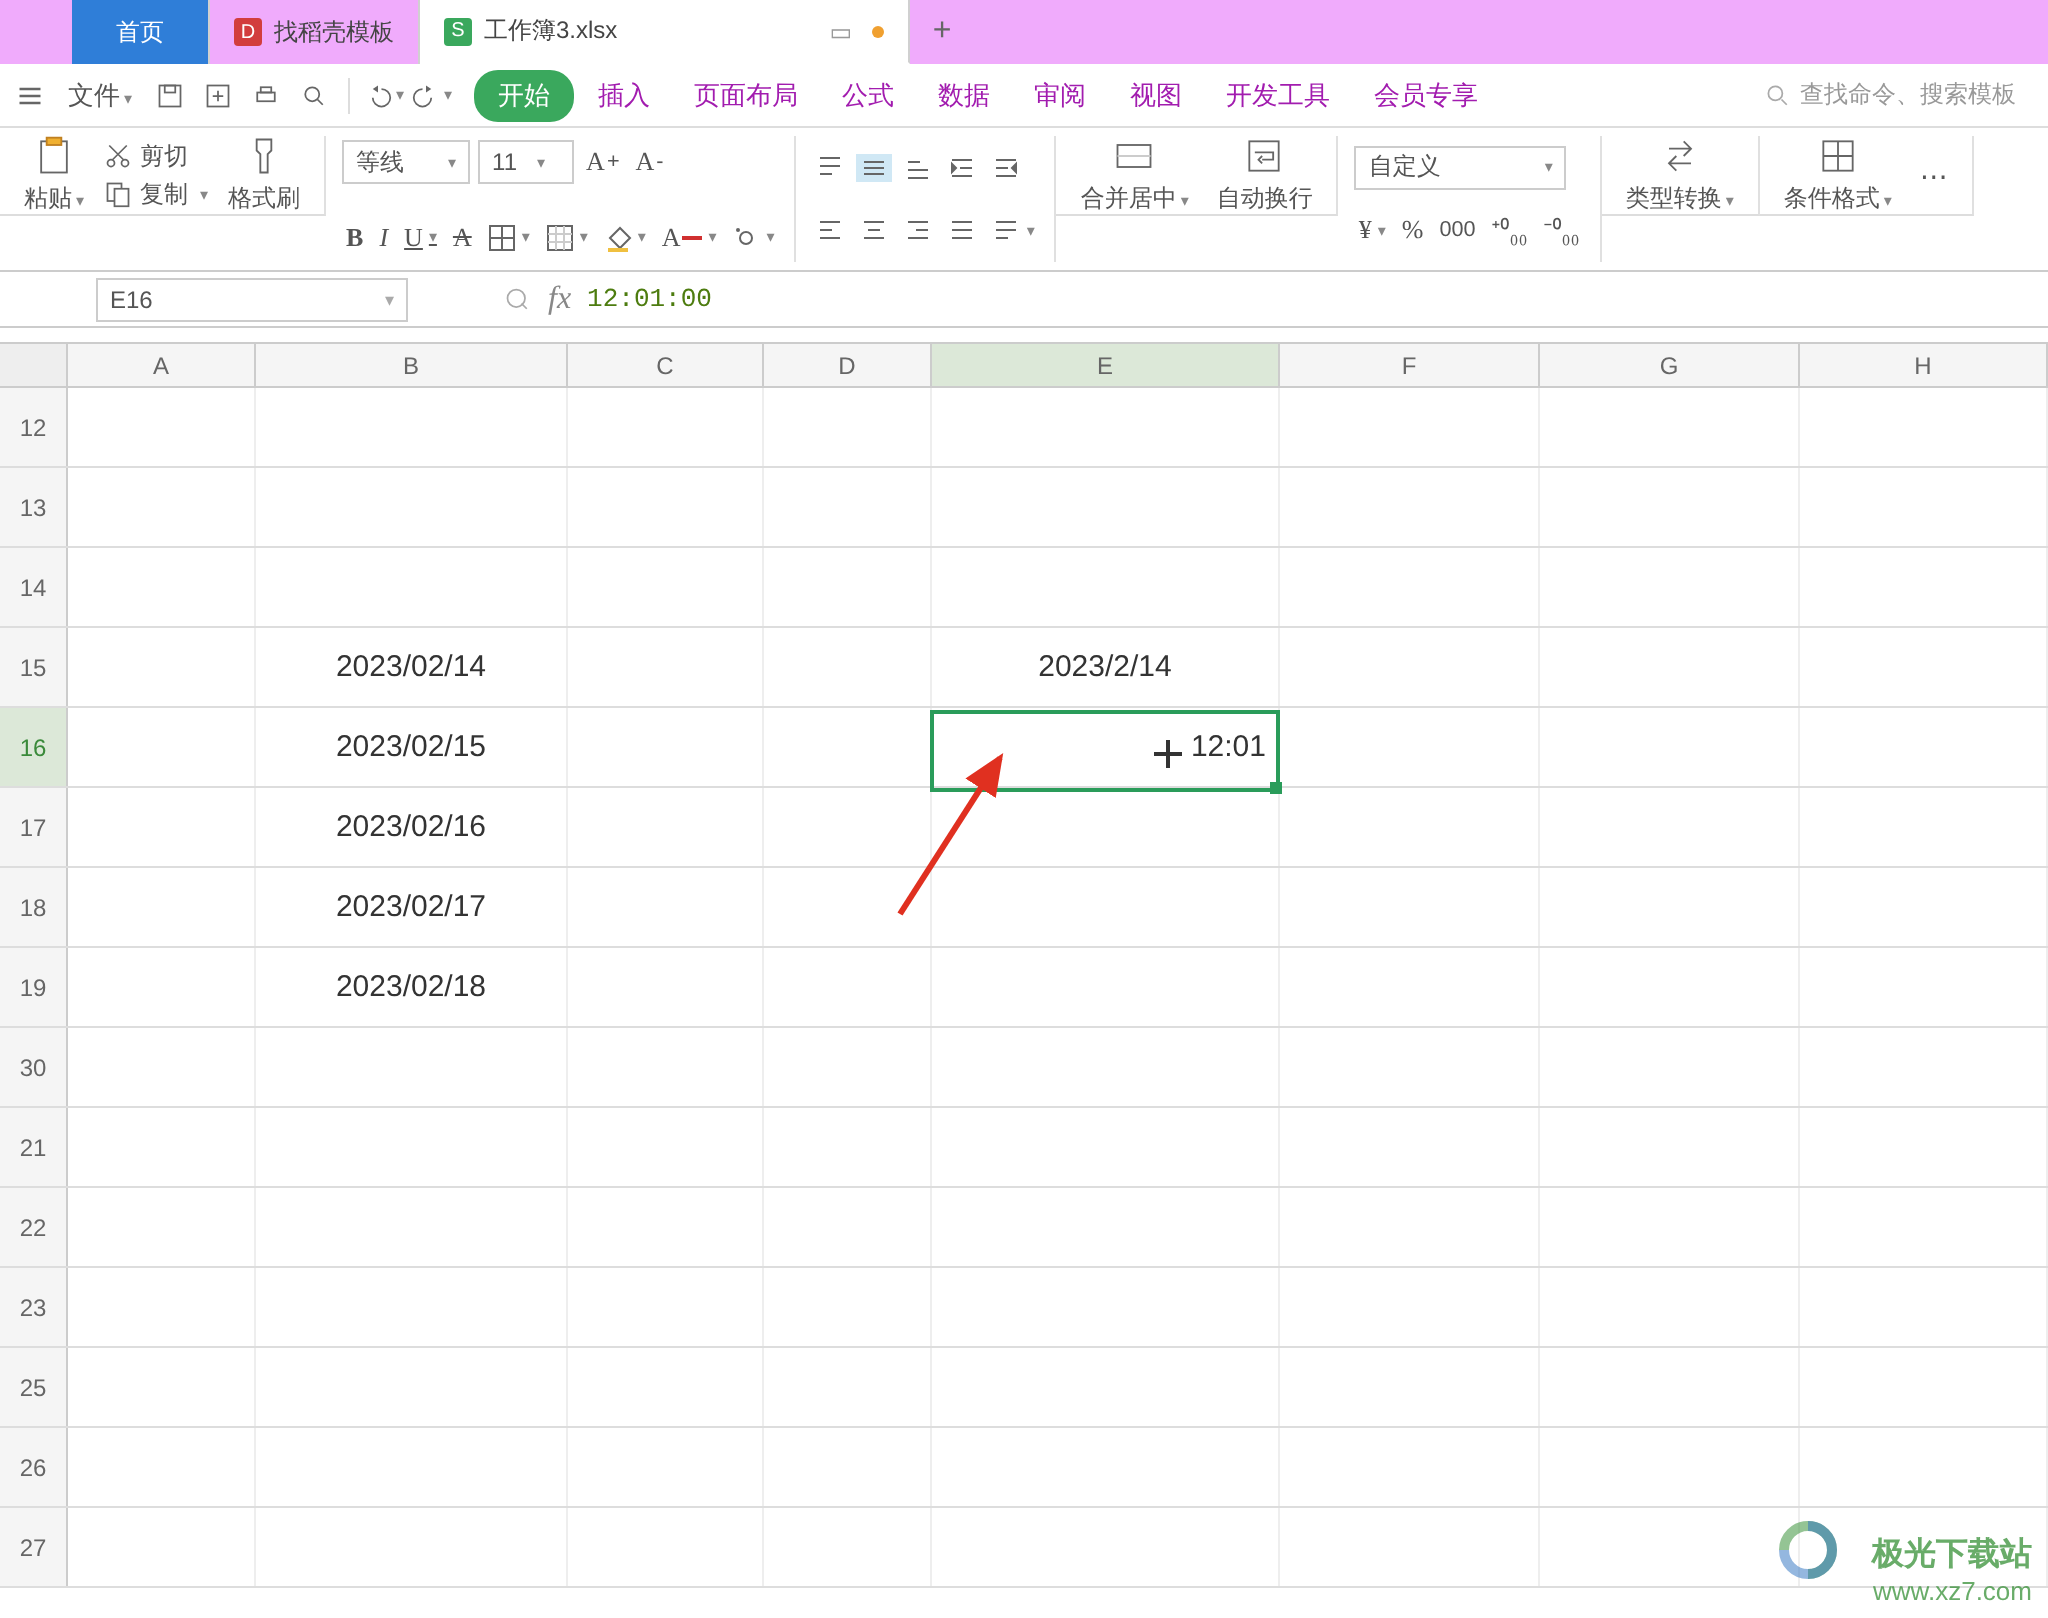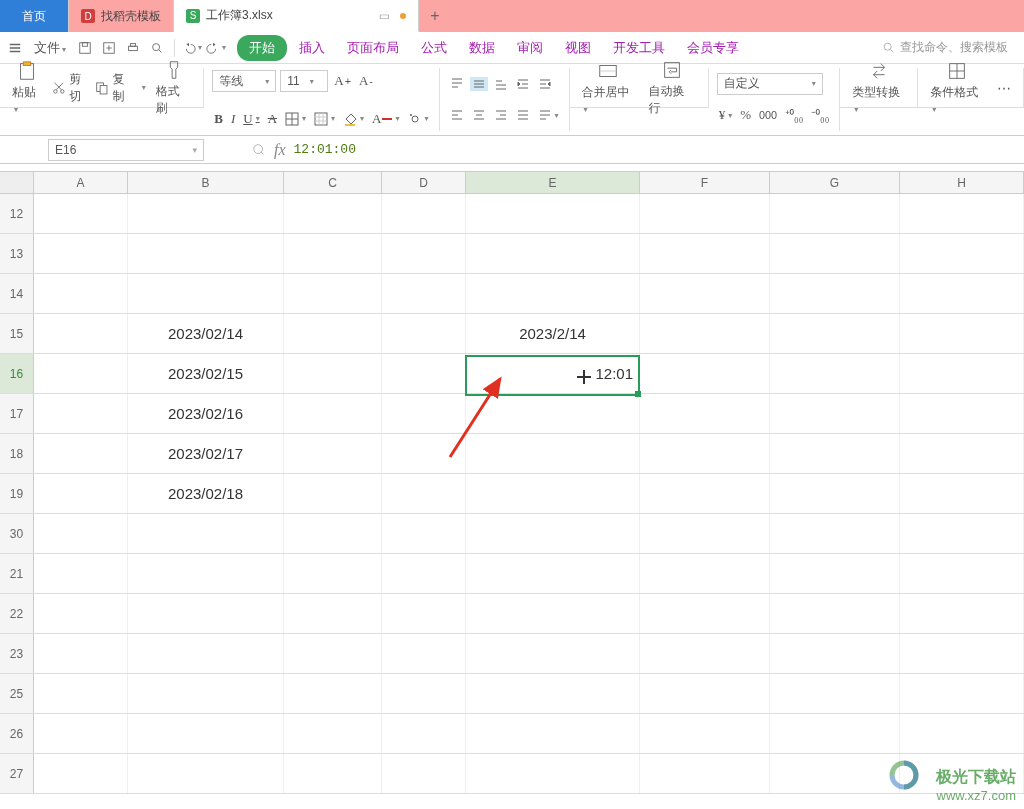--- a/index.html
+++ b/index.html
@@ -1,19 +1,19 @@
 <!DOCTYPE html>
 <html><head>
 <meta charset="utf-8">
 <style>
 * { margin: 0; padding: 0; box-sizing: border-box; font-family: "Microsoft YaHei", sans-serif; }
 body { background: #fff; overflow: hidden; width: 1024px; height: 809px; position: relative; }
 
 
-.title-bar { height: 32px; background: #fca5a5; display: flex; align-items: stretch; }
+.title-bar { height: 32px; background: #f0abfc; display: flex; align-items: stretch; padding-left: 36px; }
 .tab { display: flex; align-items: center; padding: 0 12px; font-size: 12px; color: #444; border-right: 1px solid #d0d0d0; gap: 6px; cursor: default; }
 .tab.home { background: #2f7ed8; color: #fff; padding: 0 22px; }
 .tab.active-file { background: #fff; border-bottom: 1px solid #fff; }
 .tab .file-ico { width: 14px; height: 14px; display: inline-flex; align-items: center; justify-content: center; font-size: 10px; border-radius: 2px; }
 .tab .ico-red { background: #d23d3d; color: #fff; }
 .tab .ico-green { background: #3aa85d; color: #fff; }
 .tab .extra-icons { margin-left: 100px; color: #999; display: flex; gap: 10px; align-items: center; }
 .tab .dot { width: 6px; height: 6px; background: #f0a030; border-radius: 50%; display: inline-block; }
 .tab-plus { width: 32px; display: flex; align-items: center; justify-content: center; color: #666; font-size: 16px; }
 
@@ -188,21 +188,21 @@
 
 <div class="ribbon">
   <div class="rgroup row">
     <div class="rbig">
       <svg viewBox="0 0 24 24">
           <rect x="5" y="4" width="14" height="17" fill="none" stroke="#666"></rect>
           <rect x="8" y="2" width="8" height="4" fill="#f0b030" stroke="#c08020"></rect>
         </svg>
       <span class="dd">粘贴</span>
     </div>
-    <div style="display:flex;flex-direction:row;gap:2px;">
+    <div style="display:flex;flex-direction:column;gap:2px;">
       <div class="rrow">
           <svg width="14" height="14" viewBox="0 0 16 16">
             <circle cx="4" cy="12" r="2" fill="none" stroke="#666"></circle>
             <circle cx="12" cy="12" r="2" fill="none" stroke="#666"></circle>
             <path d="M5 10L13 2M11 10L3 2" stroke="#666"></path>
           </svg>
           <span>剪切</span>
         </div>
       <div class="rrow dd">
           <svg width="14" height="14" viewBox="0 0 16 16">

